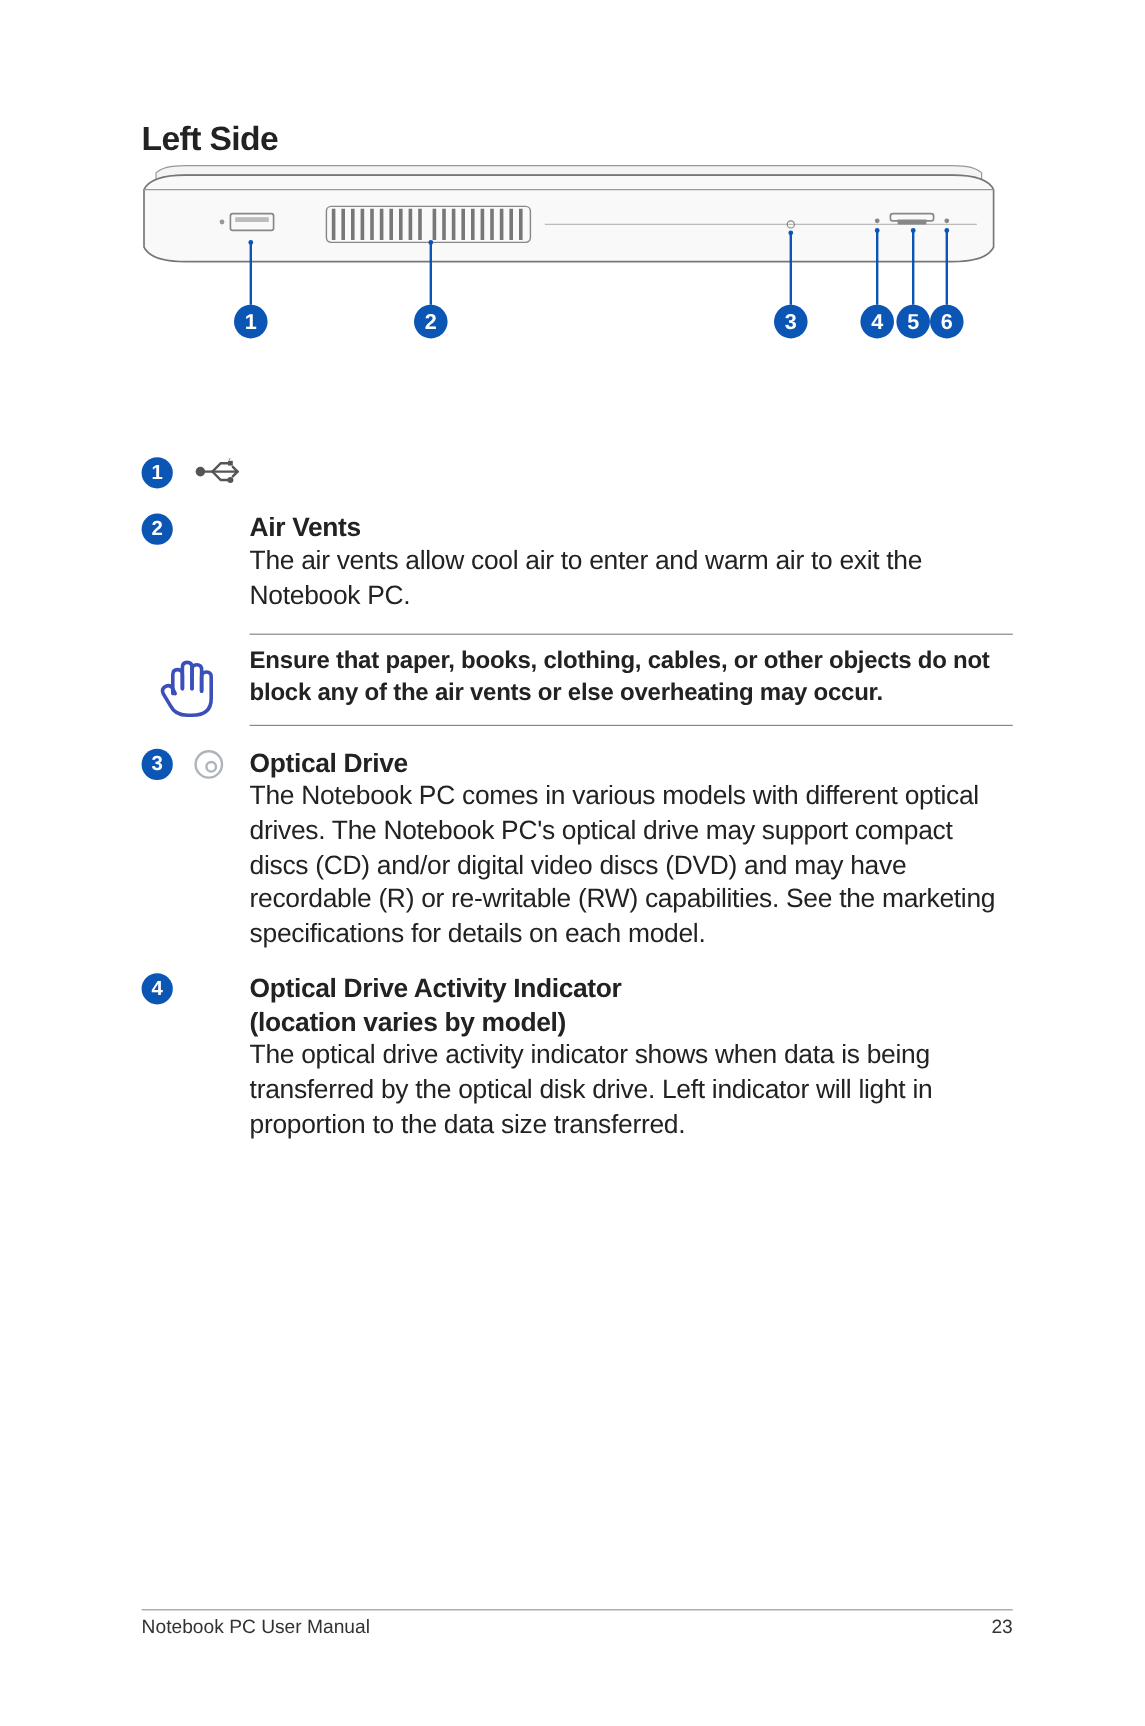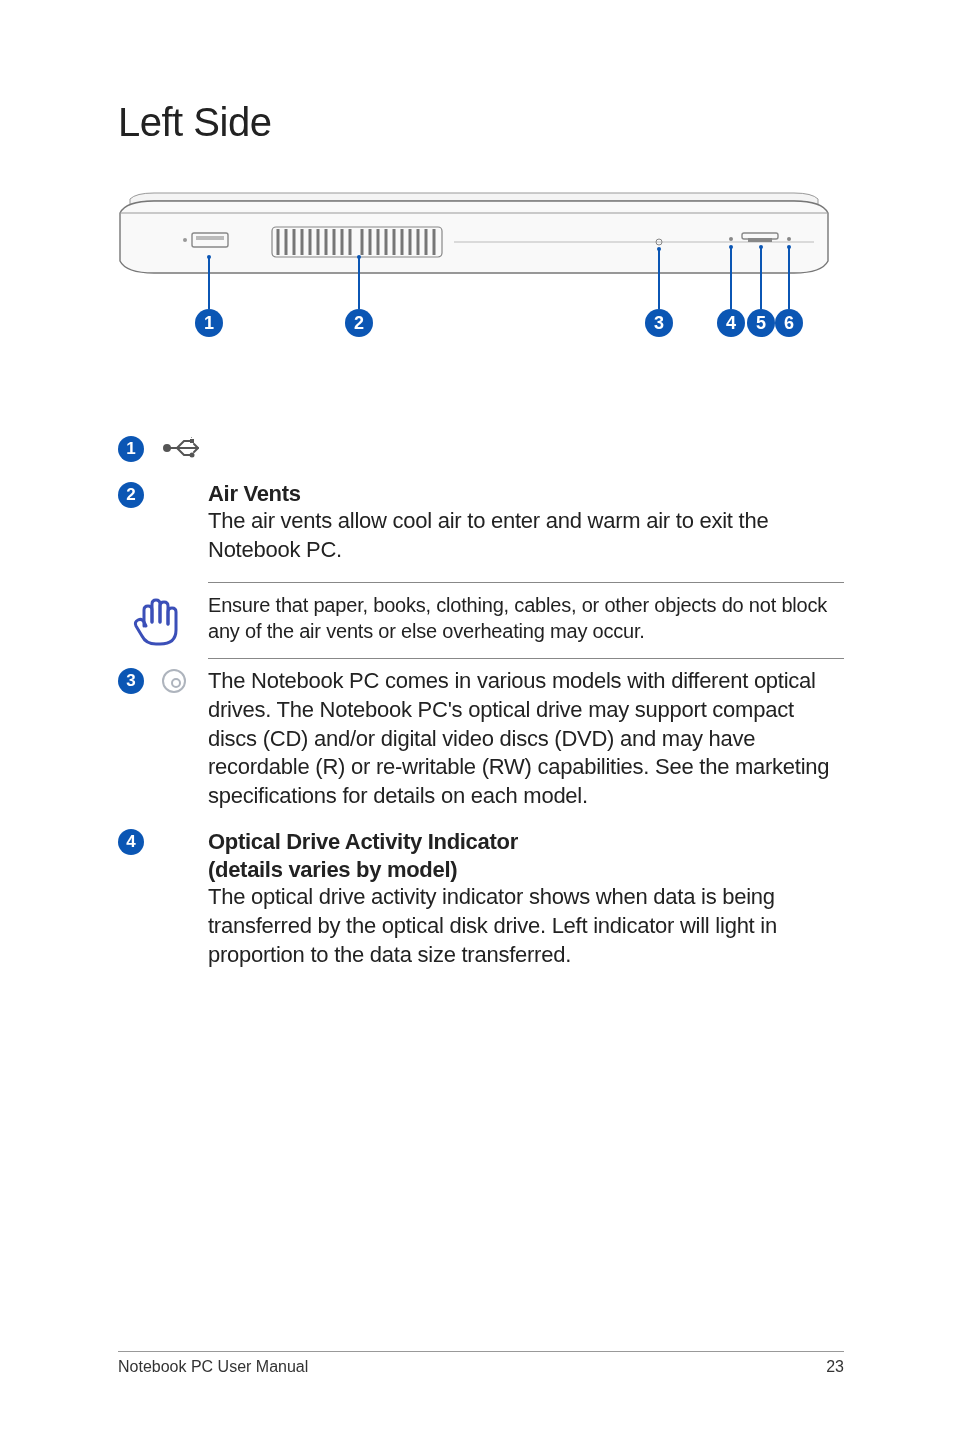--- a/index.html
+++ b/index.html
@@ -5,24 +5,23 @@
 * { box-sizing: border-box; margin: 0; padding: 0; }
 html, body { width: 954px; height: 1438px; }
 body {
   font-family: "Segoe UI", "Myriad Pro", Arial, sans-serif;
   color: #222;
   background: #fff;
   position: relative;
   padding: 100px 110px 60px 118px;
 }
 h1 {
-  font-size: 40px;
-  font-weight: 400;
+  font-size: 28px;
+  font-weight: 700;
   letter-spacing: -0.5px;
-  margin-bottom: 42px;
 }
 
 
 .figure {
   position: relative;
   width: 720px;
   height: 200px;
   margin: 0 auto 48px -4px;
 }
 .laptop {
@@ -77,21 +76,21 @@
   letter-spacing: -0.3px;
 }
 .sect-title-2line { line-height: 1.25; }
 .para {
   font-size: 22px;
   line-height: 1.3;
   letter-spacing: -0.25px;
 }
 
 
-.note-row { display: flex; align-items: center; margin: 12px 0 8px 0; }
+.note-row { display: flex; align-items: flex-end; margin: 12px 0 18px 0; font-weight: bold; }
 .note-icon { width: 90px; flex: 0 0 90px; padding-left: 12px; padding-top: 6px; }
 .note-body {
   flex: 1 1 auto;
   border-top: 1px solid #888;
   border-bottom: 1px solid #888;
   padding: 10px 0 14px 0;
   font-size: 20px;
   line-height: 1.28;
   letter-spacing: -0.2px;
 }
@@ -113,21 +112,21 @@
   border-radius: 50%;
   left: 7px; top: 7px;
 }
 
 .usb-icon svg { width: 40px; height: 22px; }
 
 
 .footer {
   position: absolute;
   left: 118px; right: 110px;
-  bottom: 62px;
+  bottom: 72px;
 }
 .footer-rule { border: 0; border-top: 1px solid #999; margin-bottom: 6px; }
 .footer-row {
   display: flex; justify-content: space-between;
   font-size: 16px; color: #333;
 }
 </style>
 </head>
 <body>
 
@@ -253,33 +252,34 @@
 </div>
 
 <div class="section">
   <div class="col-num">
     <div class="num-circle">3</div>
   </div>
   <div class="col-icon">
     <div class="disc-icon"></div>
   </div>
   <div class="col-body">
+    <div class="sect-title">Optical Drive</div>
     <p class="para">The Notebook PC comes in various models with different optical drives. The Notebook PC's optical drive may support compact discs (CD) and/or digital video discs (DVD) and may have recordable (R) or re-writable (RW) capabilities. See the marketing specifications for details on each model.</p>
   </div>
 </div>
 
 <div class="section">
   <div class="col-num">
     <div class="num-circle">4</div>
   </div>
   <div class="col-icon"></div>
   <div class="col-body">
     <div class="sect-title sect-title-2line">
       <span>Optical Drive Activity Indicator</span><br>
-      <span>(details varies by model)</span>
+      <span>(location varies by model)</span>
     </div>
     <p class="para">The optical drive activity indicator shows when data is being transferred by the optical disk drive. Left indicator will light in proportion to the data size transferred.</p>
   </div>
 </div>
 
 <div class="footer">
   <hr class="footer-rule">
   <div class="footer-row">
     <span>Notebook PC User Manual</span>
     <span>23</span>

